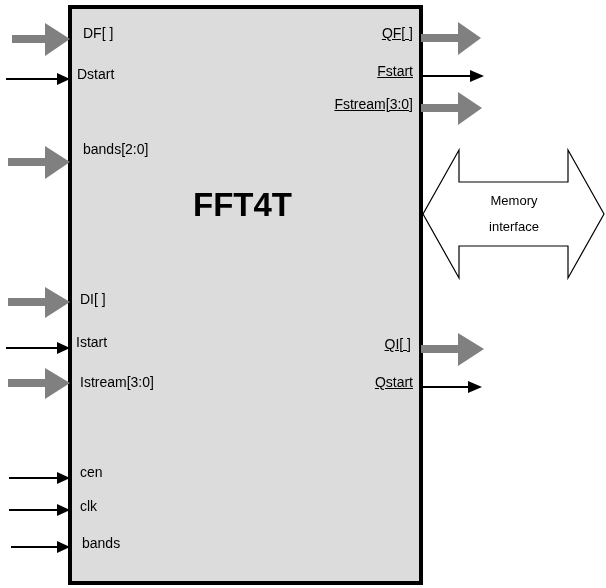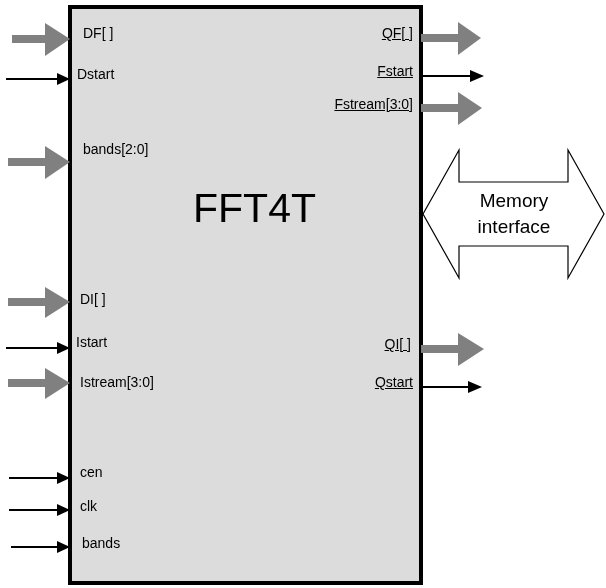--- a/index.html
+++ b/index.html
@@ -1,22 +1,22 @@
 <!DOCTYPE html>
 <html><head>
 <meta charset="utf-8">
 <style>
   html, body { margin: 0; padding: 0; background: #ffffff; }
   body { width: 606px; height: 588px; position: relative; overflow: hidden;
          font-family: "Liberation Sans", sans-serif; }
   #diagram { position: absolute; left: 0; top: 0; }
   .lbl { position: absolute; font-size: 14px; color: #000; white-space: nowrap; line-height: 1; }
   .lbl.right { text-align: right; text-decoration: underline; }
-  .title { position: absolute; font-size: 41px; font-weight: normal; color: #000; line-height: 1; }
-  .mem { position: absolute; font-size: 19px; text-align: center; line-height: 26px; color: #000; }
+  .title { position: absolute; font-size: 33px; font-weight: bold; color: #000; line-height: 1; }
+  .mem { position: absolute; font-size: 13px; text-align: center; line-height: 26px; color: #000; }
 </style>
 </head>
 <body>
 
 <svg id="diagram" width="606" height="588">
 
   <rect x="70" y="7" width="351" height="576" fill="#dcdcdc" stroke="#000" stroke-width="4"></rect>
 
   <g>
     <rect x="12" y="35" width="36" height="8" fill="#808080"></rect>

